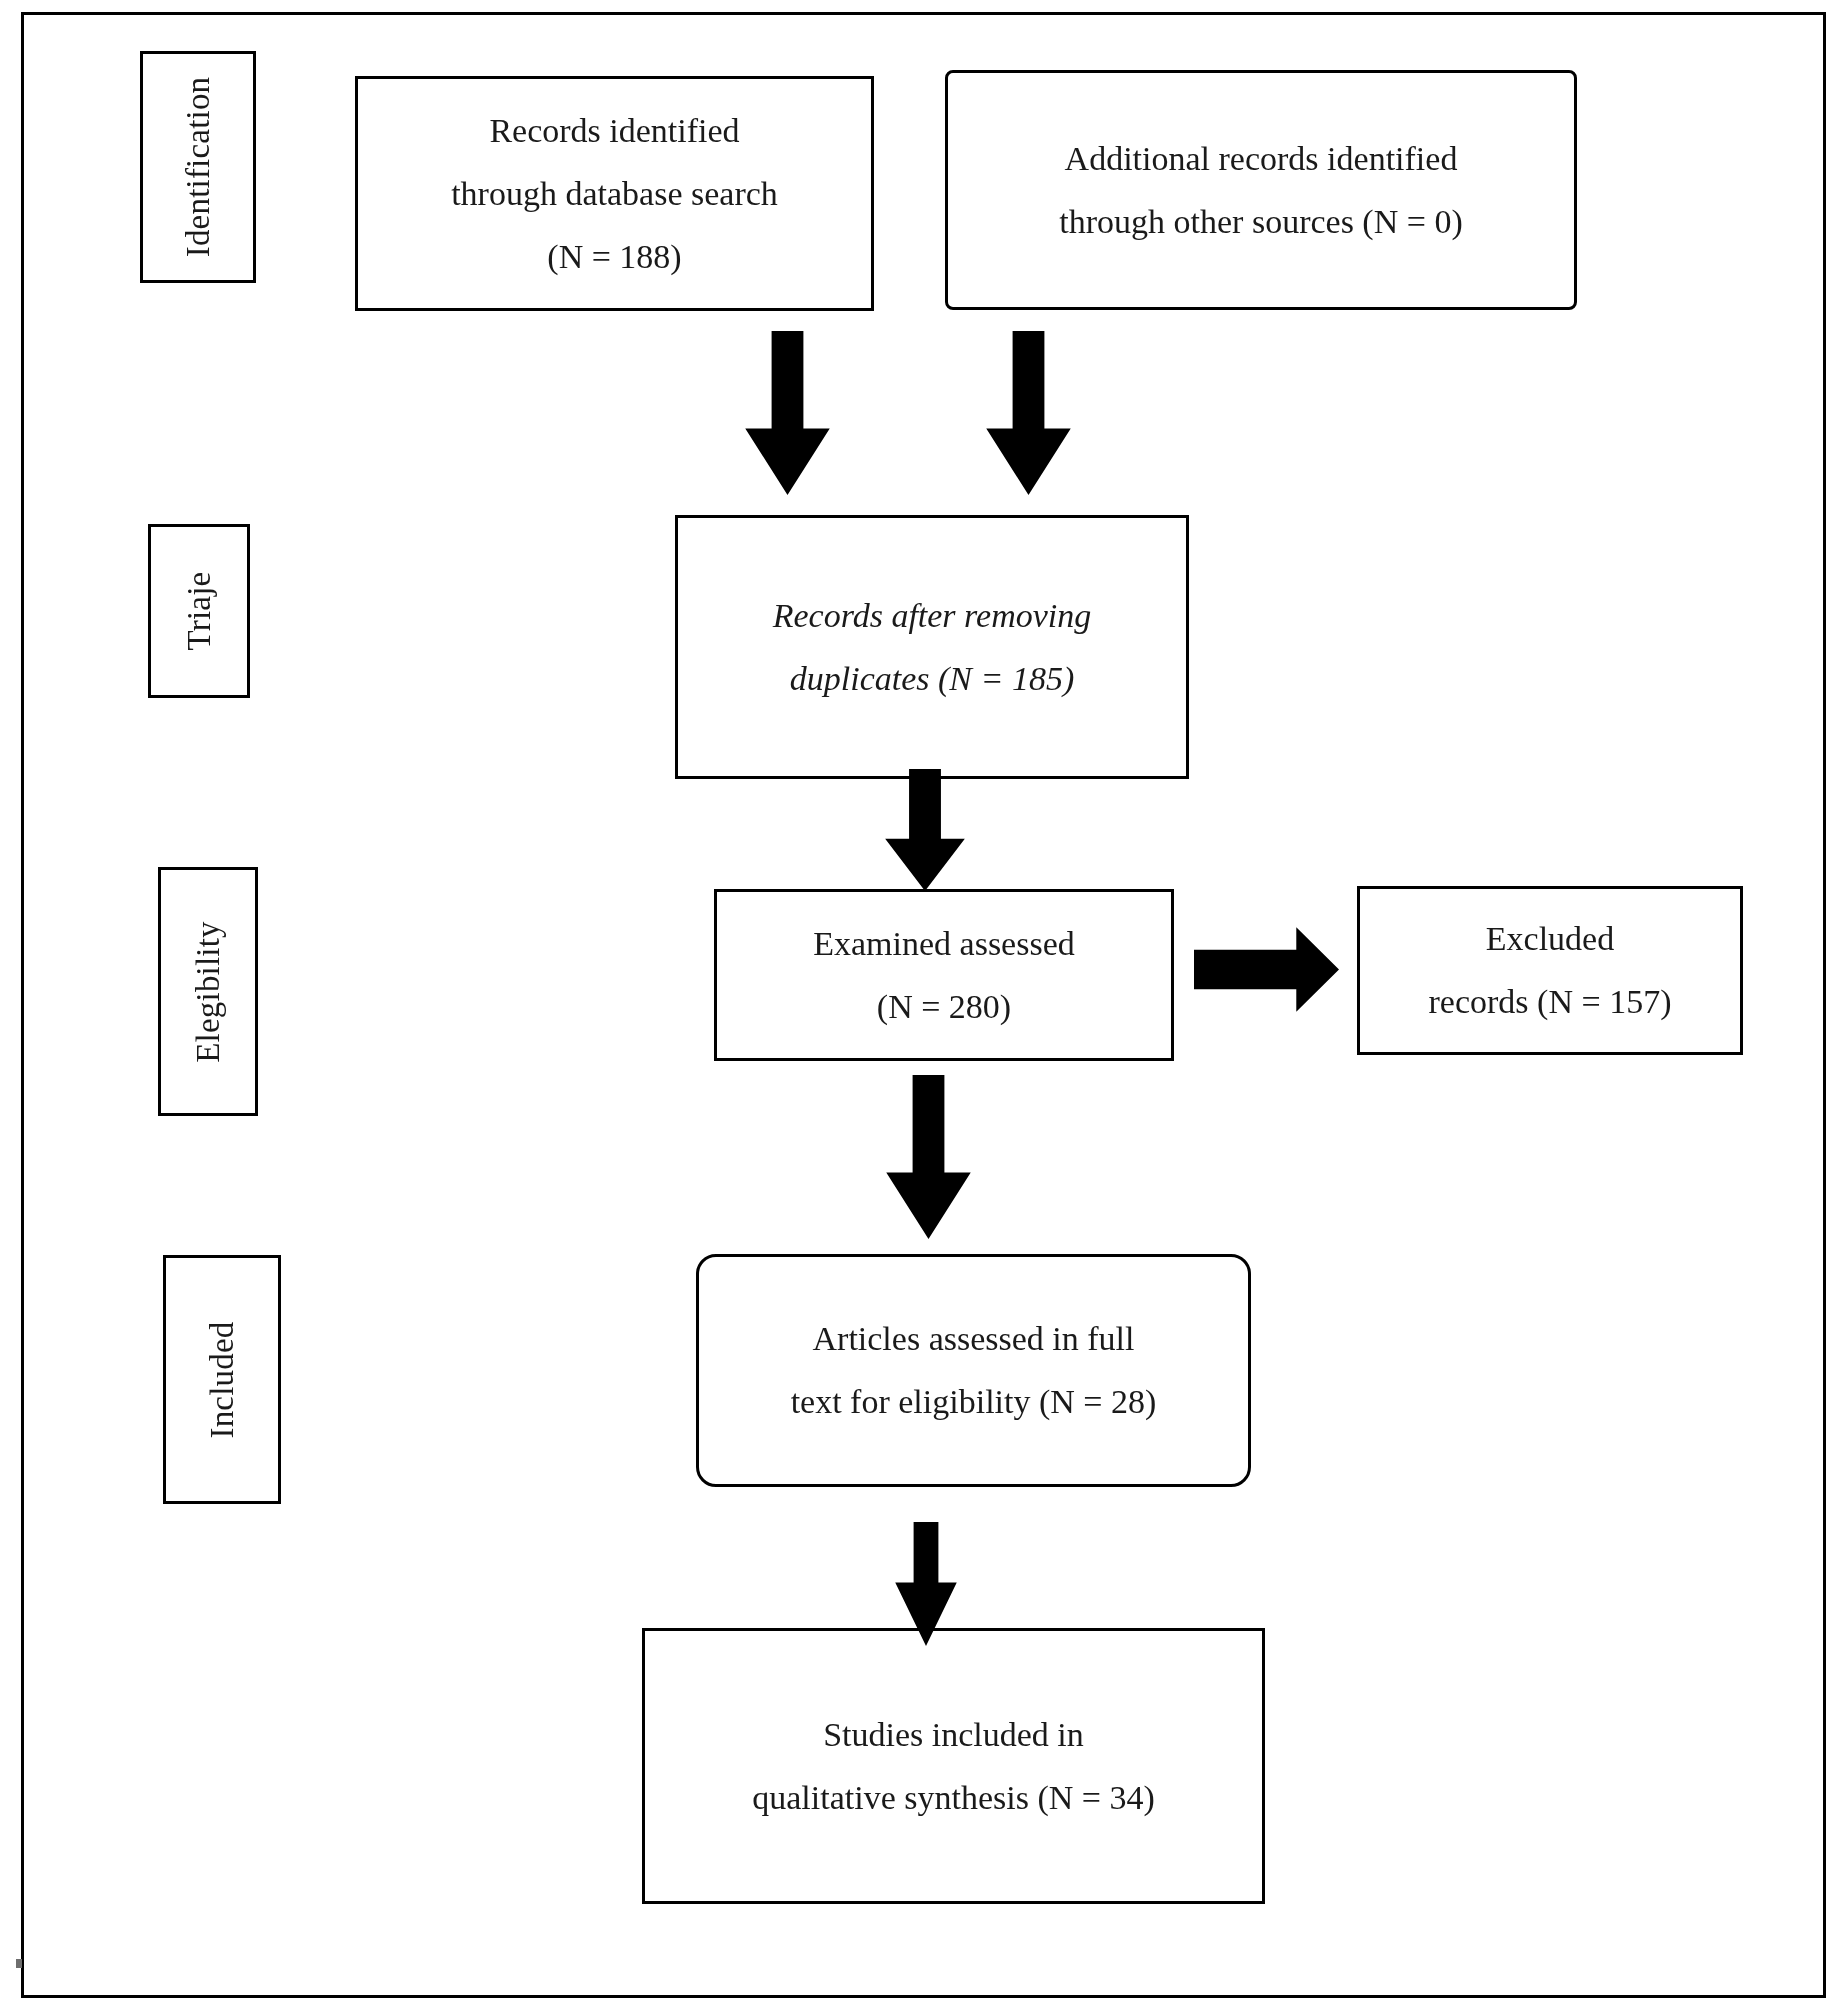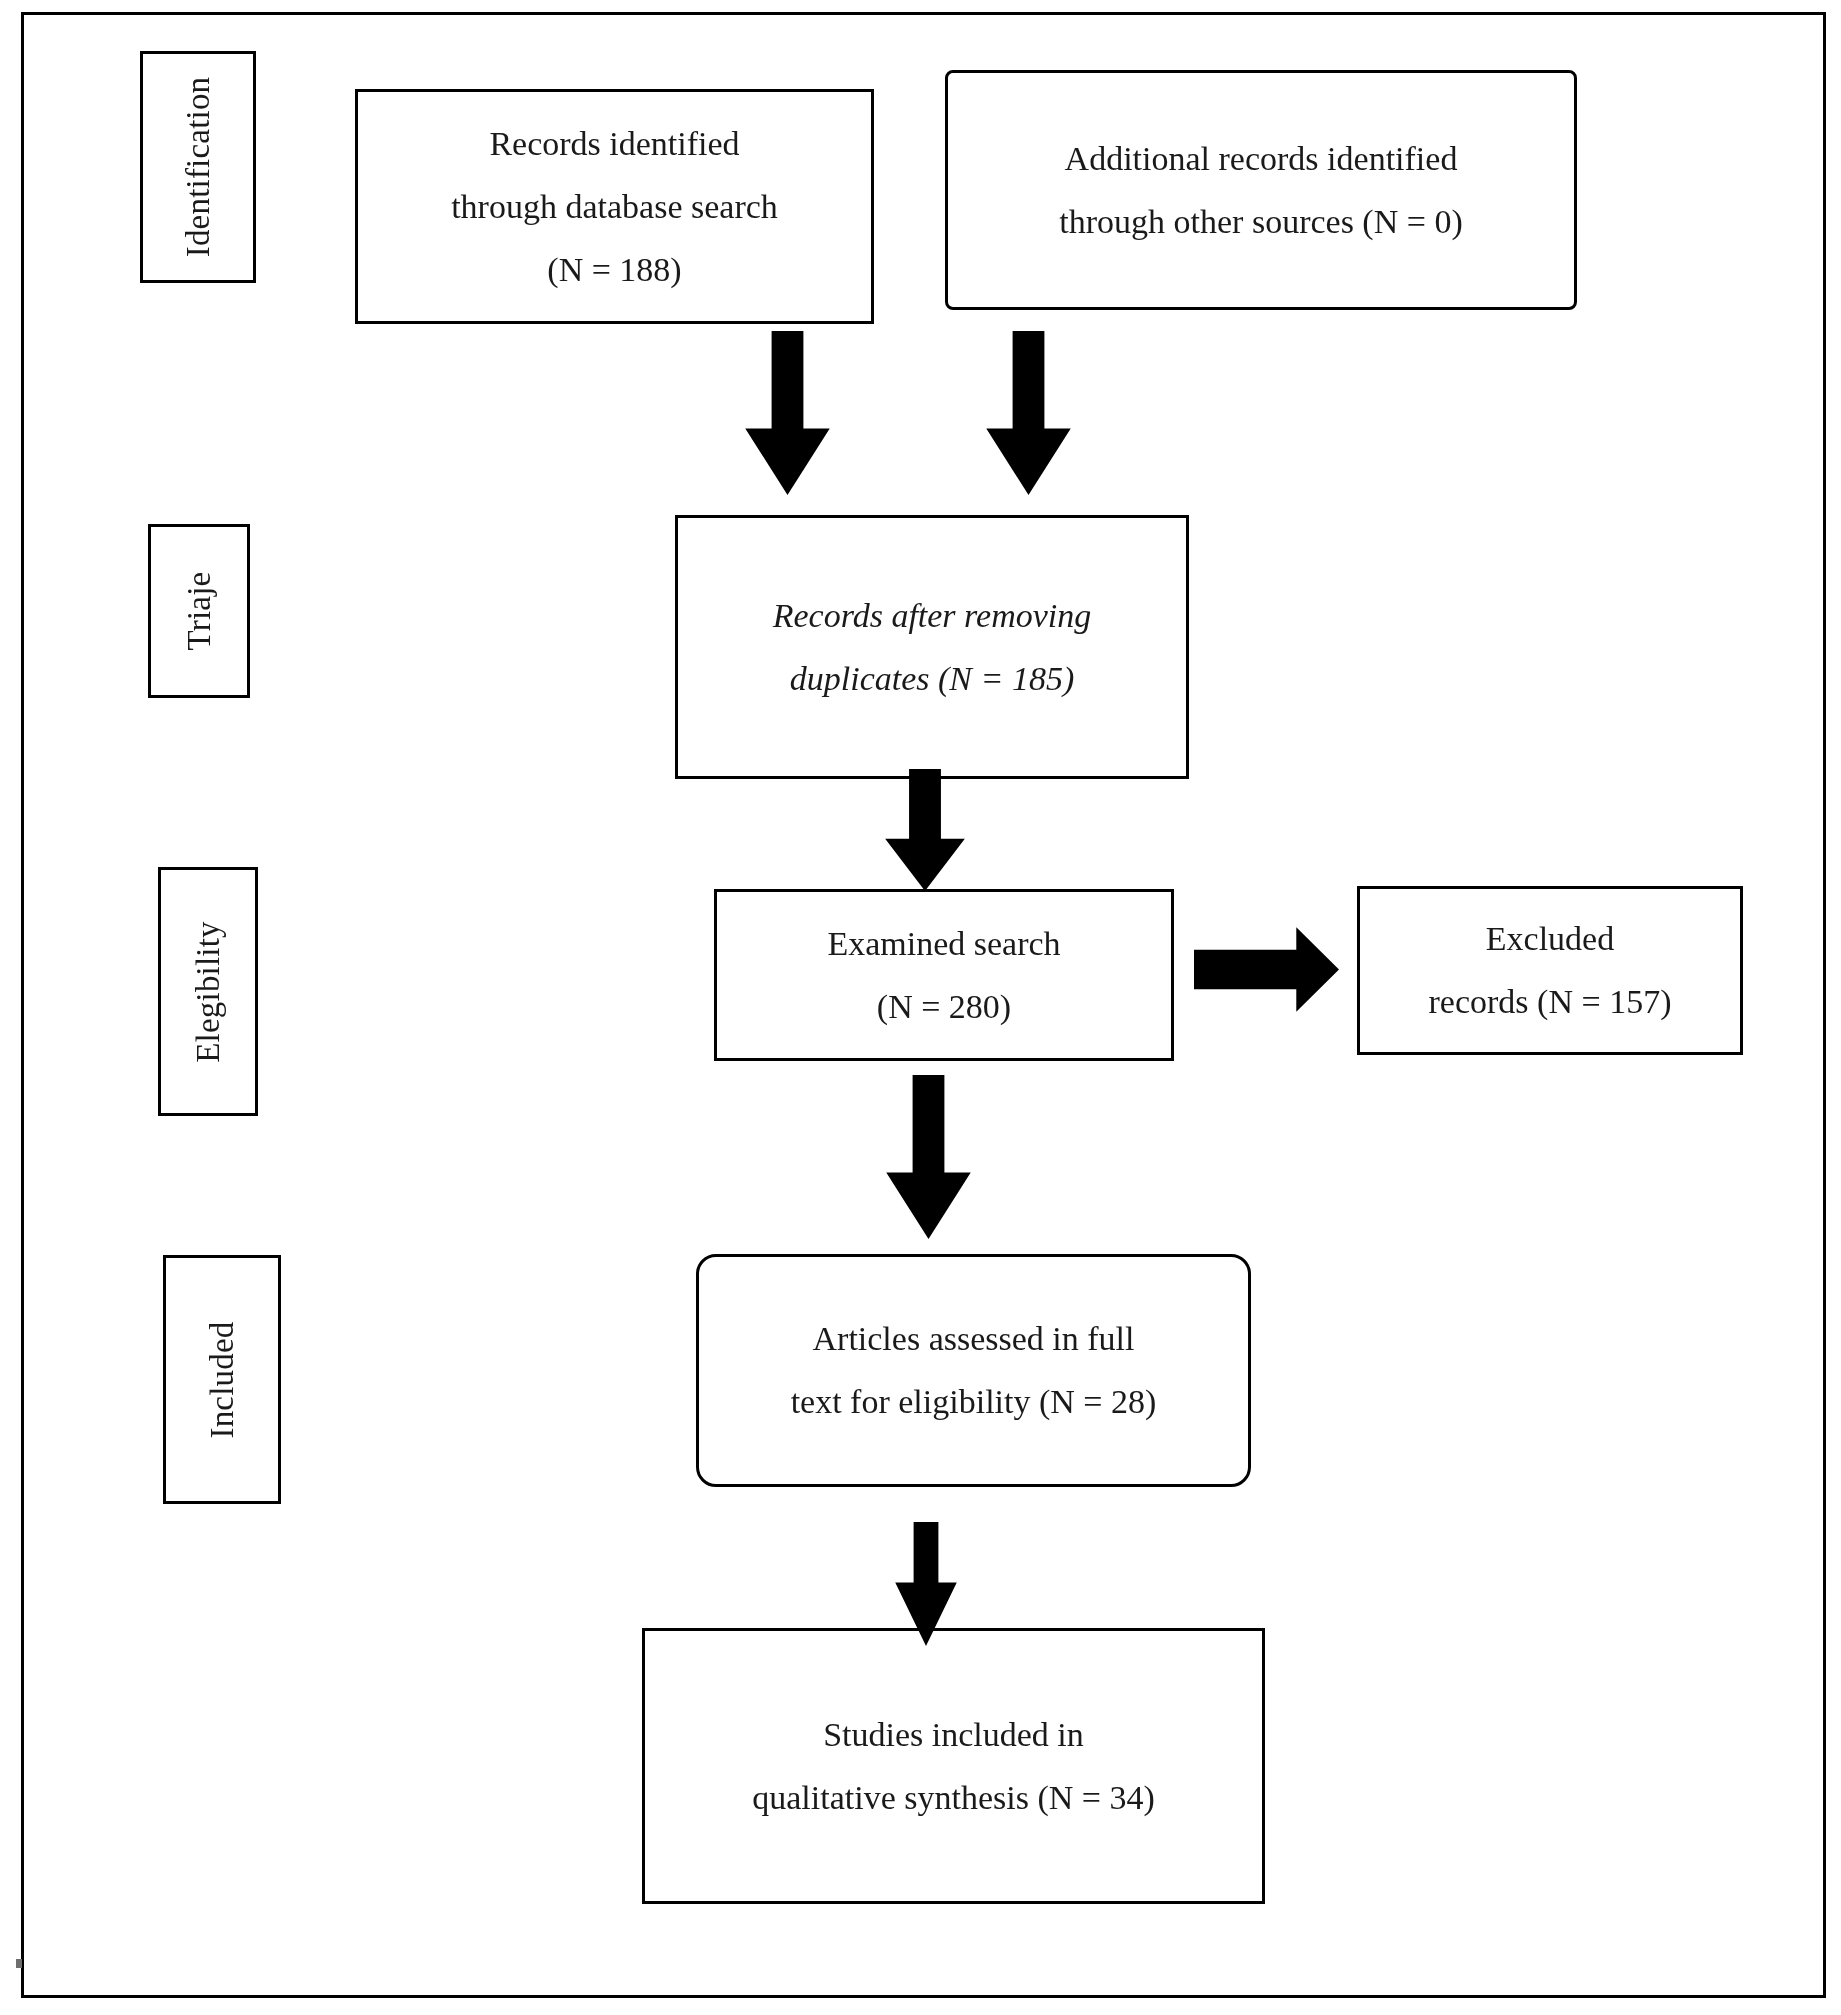--- a/index.html
+++ b/index.html
@@ -106,38 +106,38 @@
   </div>
 
   <div class="stage-box" style="left:158px; top:867px; width:100px; height:249px;">
     <span class="stage-label">Elegibility</span>
   </div>
 
   <div class="stage-box" style="left:163px; top:1255px; width:118px; height:249px;">
     <span class="stage-label">Included</span>
   </div>
 
-  <div class="node-box" style="left:355px; top:76px; width:519px; height:235px;margin-top:13px;">
+  <div class="node-box" style="left:355px; top:76px; width:519px; height:235px;">
     <div class="node-line">Records identified</div>
     <div class="node-line">through database search</div>
     <div class="node-line">(N = 188)</div>
   </div>
 
   <div class="node-box" style="left:945px; top:70px; width:632px; height:240px;border-radius:8px;">
     <div class="node-line">Additional records identified</div>
     <div class="node-line">through other sources (N = 0)</div>
   </div>
 
   <div class="node-box" style="left:675px; top:515px; width:514px; height:264px;font-style:italic;">
     <div class="node-line">Records after removing</div>
     <div class="node-line">duplicates (N = 185)</div>
   </div>
 
   <div class="node-box" style="left:714px; top:889px; width:460px; height:172px;">
-    <div class="node-line">Examined search</div>
+    <div class="node-line">Examined assessed</div>
     <div class="node-line">(N = 280)</div>
   </div>
 
   <div class="node-box" style="left:1357px; top:886px; width:386px; height:169px;align-items:center;">
     <div class="node-line">Excluded</div>
     <div class="node-line">records (N = 157)</div>
   </div>
 
   <div class="node-box" style="left:696px; top:1254px; width:555px; height:233px;border-radius:20px;">
     <div class="node-line">Articles assessed in full</div>

